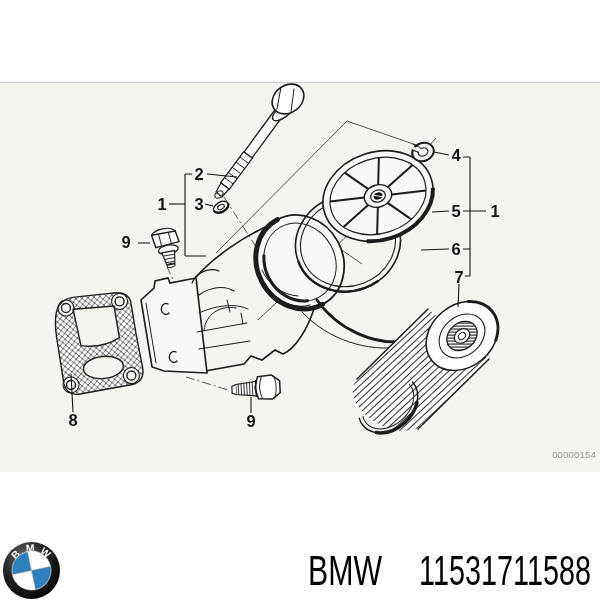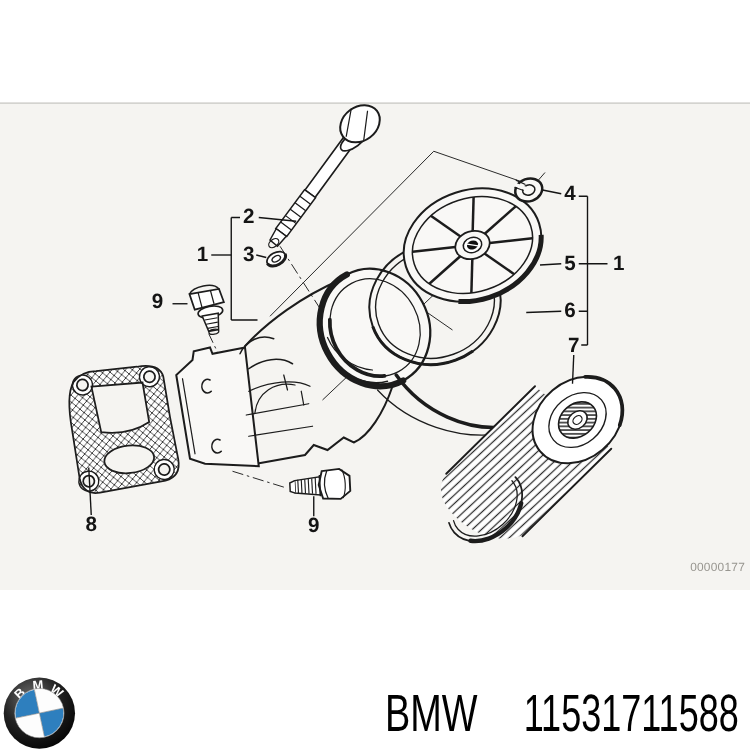--- a/index.html
+++ b/index.html
@@ -225,21 +225,21 @@
   <div class="co" style="left:199px;top:204px">3</div>
   <div class="co" style="left:126px;top:242px">9</div>
   <div class="co" style="left:73px;top:420px">8</div>
   <div class="co" style="left:251px;top:421px">9</div>
   <div class="co" style="left:456px;top:155px">4</div>
   <div class="co" style="left:456px;top:211px">5</div>
   <div class="co" style="left:456px;top:249px">6</div>
   <div class="co" style="left:459px;top:277px">7</div>
   <div class="co" style="left:495px;top:211px">1</div>
 
-  <div class="watermark">00000177</div>
+  <div class="watermark">00000154</div>
 
   <svg class="footer-logo" viewBox="-30 -30 60 60" xmlns="http://www.w3.org/2000/svg">
     <circle r="29" fill="url(#lg2)"></circle>
     <defs>
       <radialGradient id="lg2" cx="38%" cy="30%" r="80%">
         <stop offset="0%" stop-color="#6f6f6f"></stop>
         <stop offset="50%" stop-color="#222"></stop>
         <stop offset="100%" stop-color="#000"></stop>
       </radialGradient>
     </defs>

